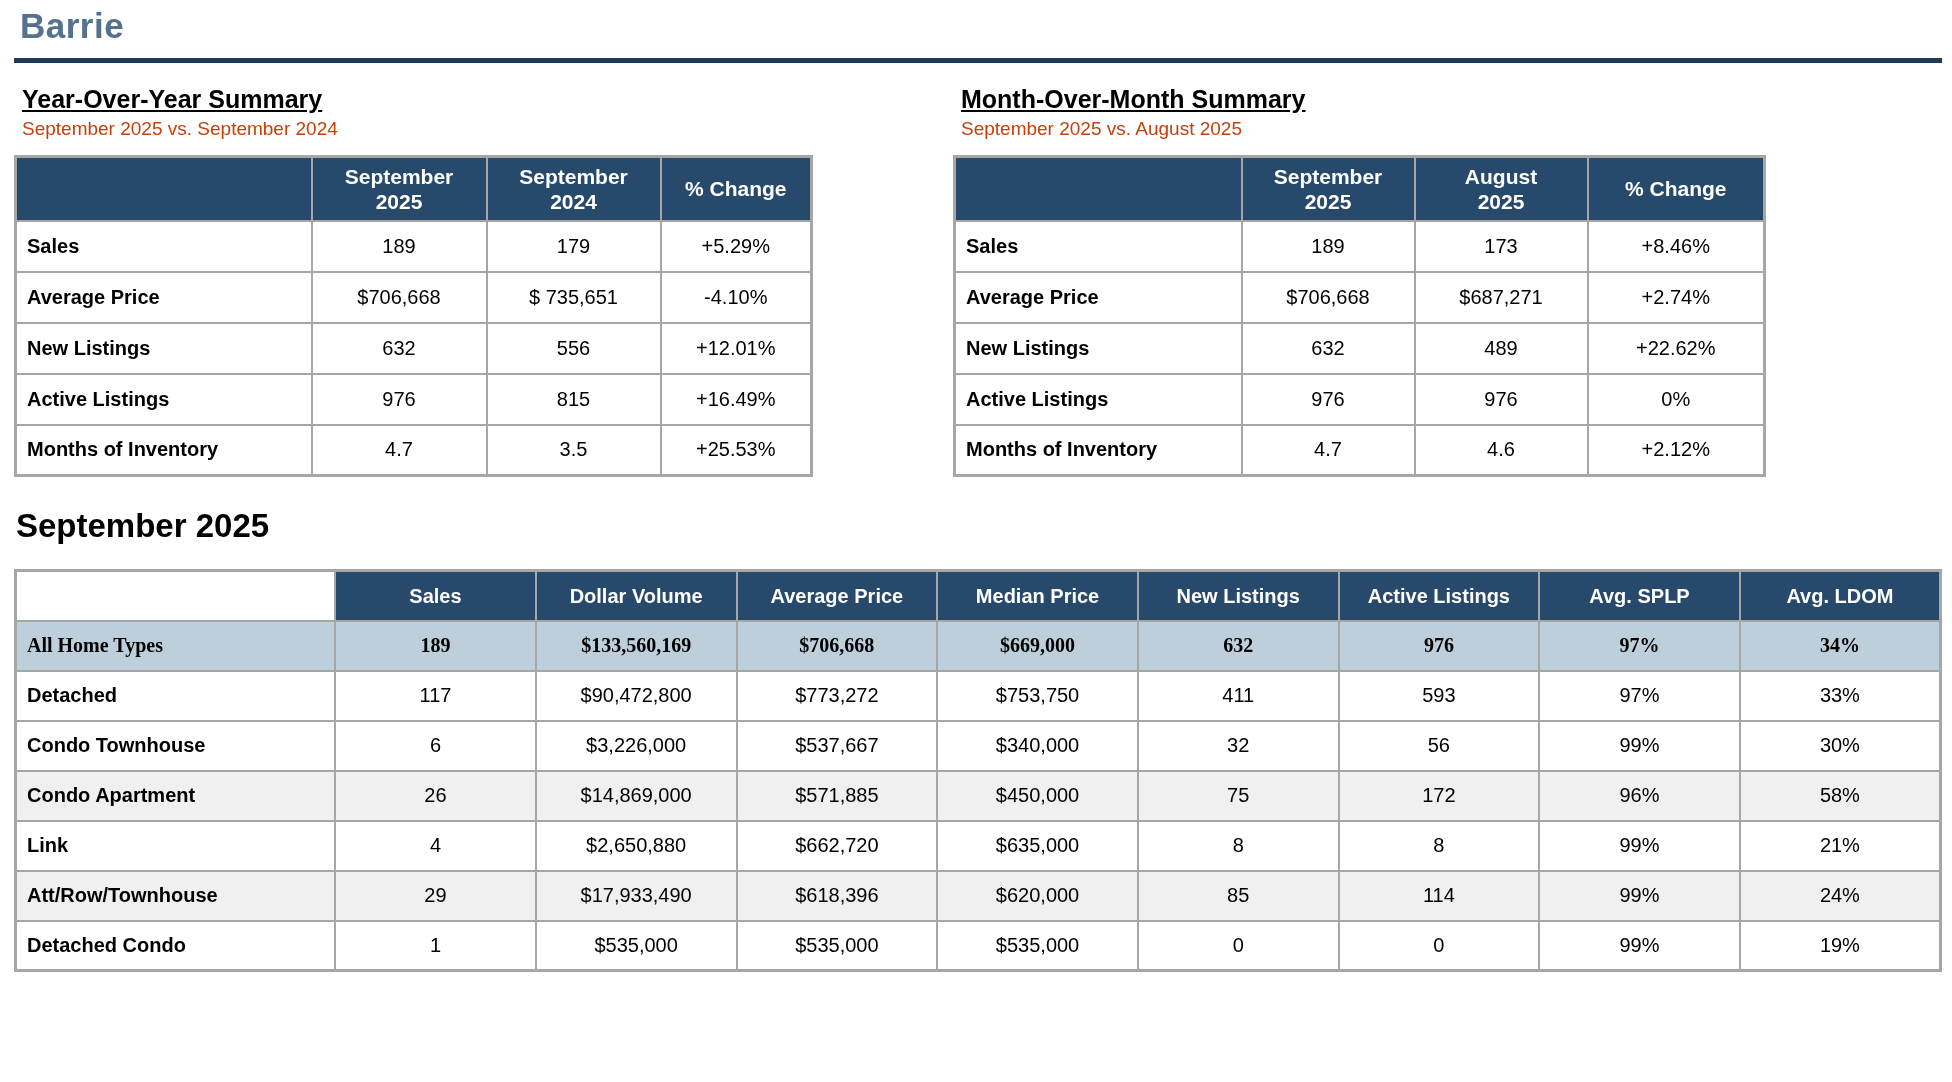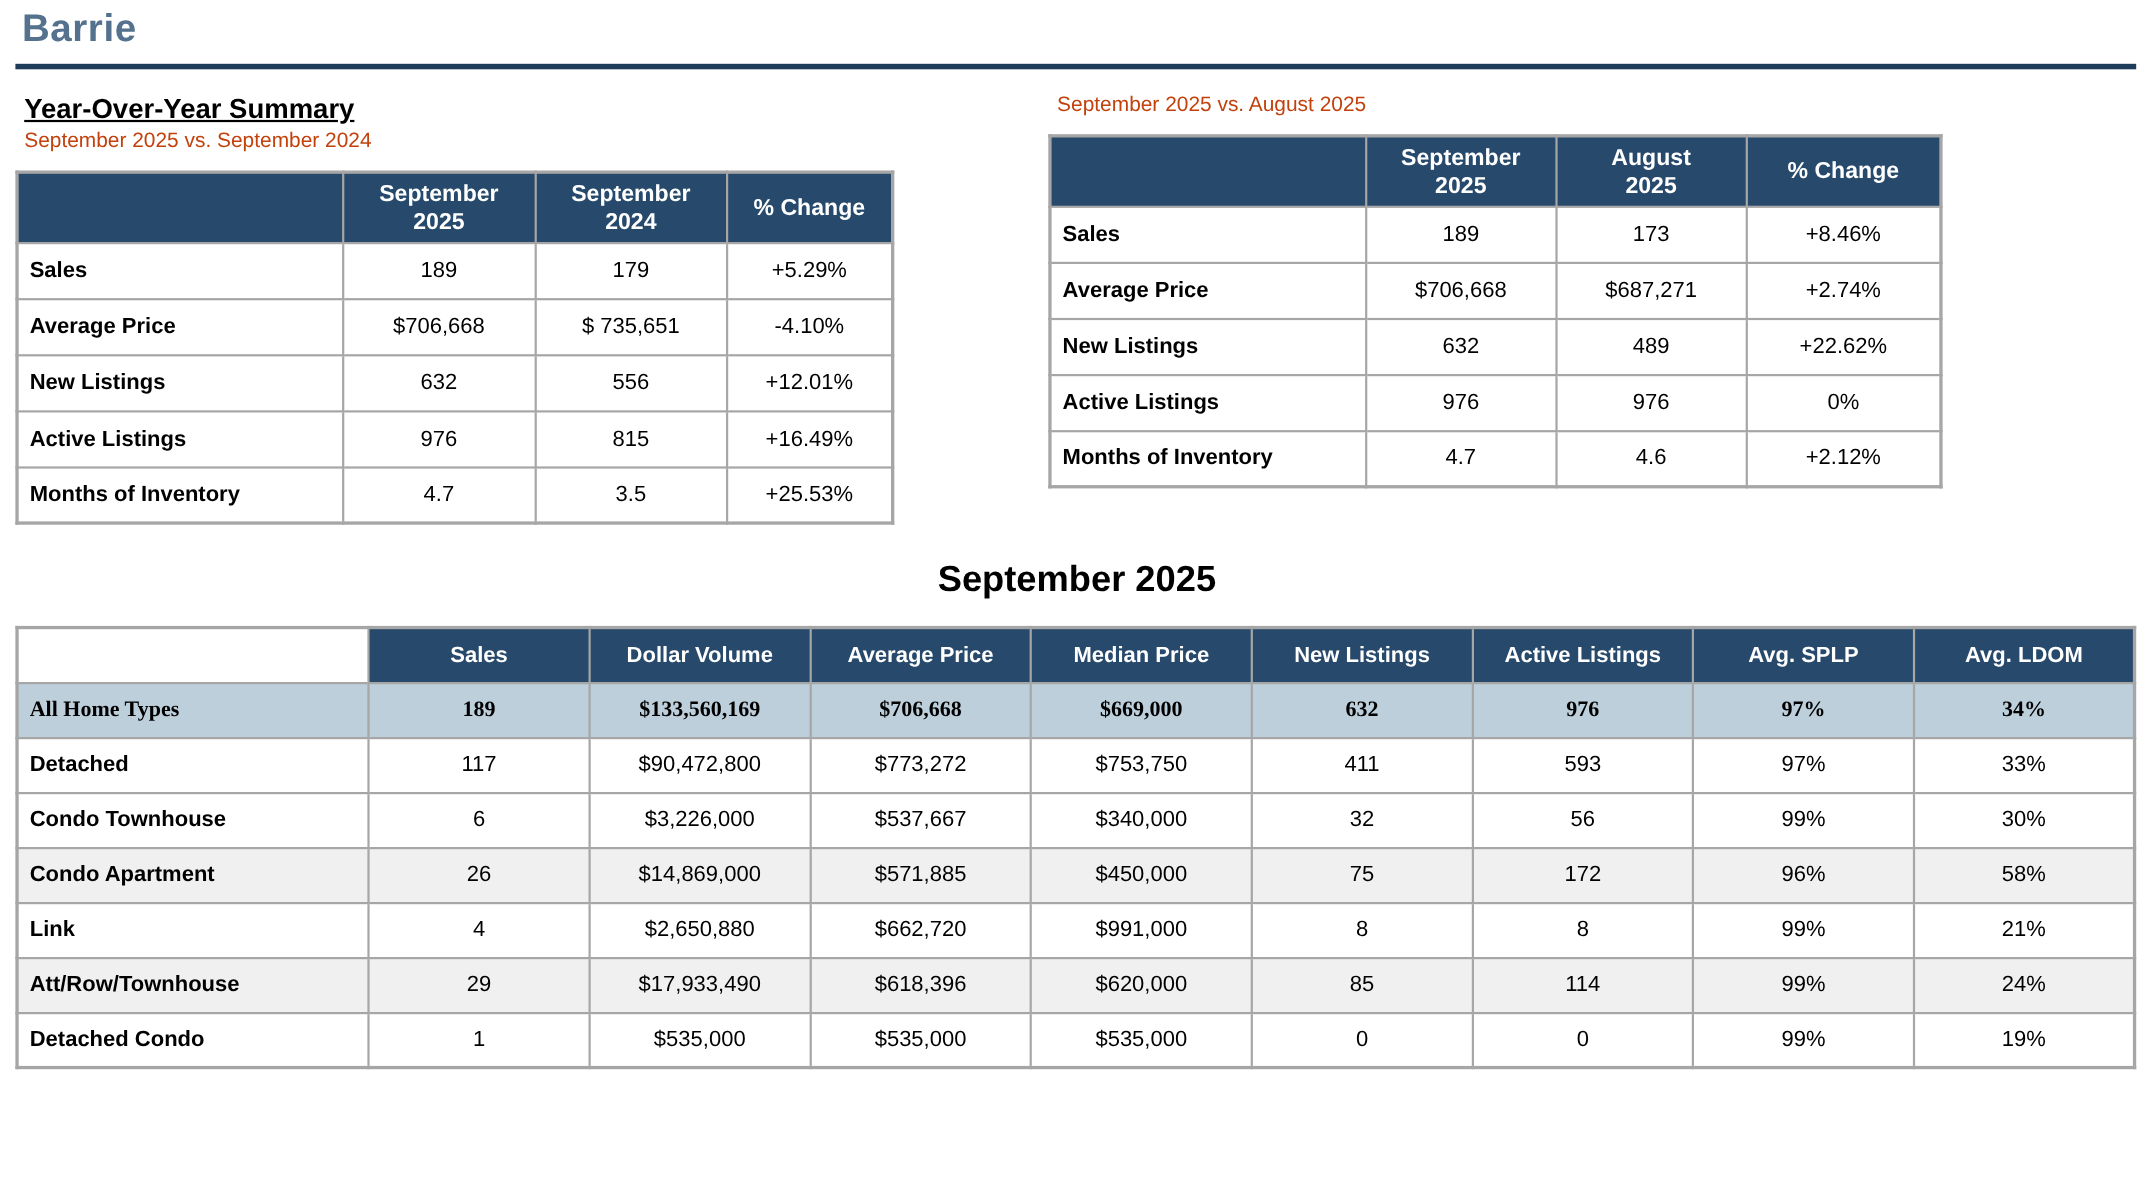--- a/index.html
+++ b/index.html
@@ -30,21 +30,21 @@
   thead th .l2:empty { display:none; }
 
   tbody td { font-size:20px; text-align:center; vertical-align:middle; height:51px; background:#fff; }
   tbody td.lbl { text-align:left; font-weight:bold; padding-left:10px; }
 
   .yoy-col-label { width:296px; } .yoy-col-a { width:175px; } .yoy-col-b { width:174px; } .yoy-col-c { width:151px; }
   .mom-col-label { width:287px; } .mom-col-a { width:173px; } .mom-col-b { width:173px; } .mom-col-c { width:177px; }
 
   .mom-offset { margin-left:140px; }
 
-  h2.monthly-title { font-size:33px; font-weight:bold; margin:30px 0 24px 2px; color:#000;text-align:center; }
+  h2.monthly-title { font-size:33px; font-weight:bold; margin:30px 0 24px 2px; color:#000; }
 
   .monthly-table thead th { height:50px; font-size:20px; }
   .monthly-table thead th.spacer { background:#fff; border:none; }
   .monthly-table tbody td { height:50px; }
   .monthly-table tbody tr.stripe td { background:var(--stripe-bg,#f0f0f0); }
   .monthly-table tbody tr.highlight td { background:var(--highlight-bg,#bdcfdb); font-weight:bold;font-family:Liberation Serif, serif; }
   .m-col-label { width:320px; } .m-col { width:201px; }
 </style>
 </head>
 <body>
@@ -111,20 +111,21 @@
             <td class="lbl">Months of Inventory</td>
             <td>4.7</td>
             <td>3.5</td>
             <td>+25.53%</td>
           </tr>
         </tbody>
       </table>
     </section>
 
     <section class="summary-block mom-offset">
+      <h2>Month-Over-Month Summary</h2>
       <div class="subtitle">September 2025 vs. August 2025</div>
       <table class="mom-table">
         <colgroup>
             <col class="mom-col-label">
             <col class="mom-col-a">
             <col class="mom-col-b">
             <col class="mom-col-c">
           </colgroup>
         <thead>
           <tr>
@@ -248,21 +249,21 @@
         <td>75</td>
         <td>172</td>
         <td>96%</td>
         <td>58%</td>
       </tr>
       <tr>
         <td class="lbl">Link</td>
         <td>4</td>
         <td>$2,650,880</td>
         <td>$662,720</td>
-        <td>$991,000</td>
+        <td>$635,000</td>
         <td>8</td>
         <td>8</td>
         <td>99%</td>
         <td>21%</td>
       </tr>
       <tr class="stripe">
         <td class="lbl">Att/Row/Townhouse</td>
         <td>29</td>
         <td>$17,933,490</td>
         <td>$618,396</td>

